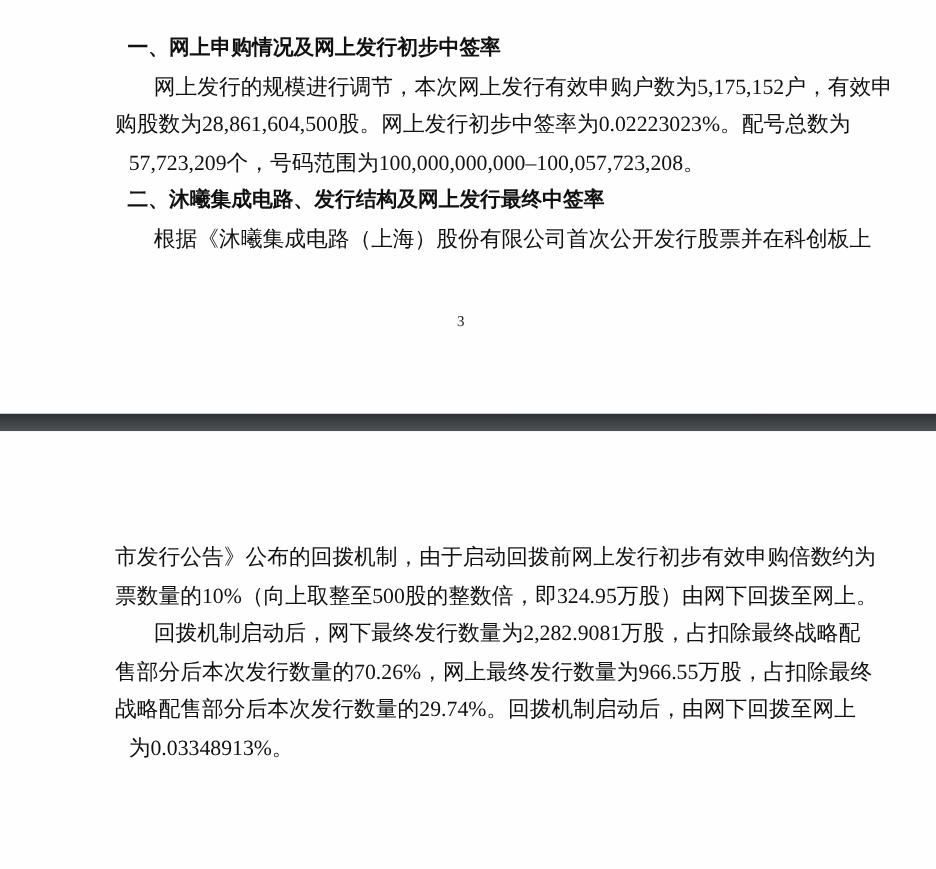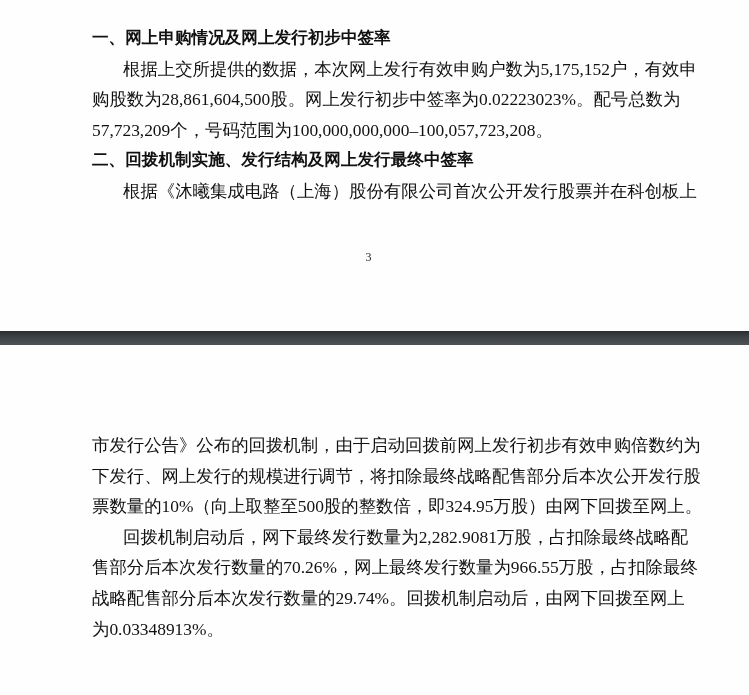--- a/index.html
+++ b/index.html
@@ -15,48 +15,47 @@
     .separator {
       position: absolute; left: 0; top: 331px; width: 749px; height: 14px;
       background: linear-gradient(#2b2d30 0%, #3d4043 40%, #4e5357 100%);
     }
     .col { position: absolute; left: 92px; width: 555px; }
     .line {
       height: 30.6px; line-height: 30.6px; font-size: 17.4px;
       white-space: nowrap; text-align: justify; text-align-last: justify;
       overflow: visible;
     }
-    .line.last { text-align-last: left; }
-    .heading { font-weight: bold; font-family: "DejaVu Sans", sans-serif; font-size: 16.6px; text-align-last: left; }
+    .line.last { text-align-last: left; margin-left: 11px; }
+    .heading { font-weight: bold; font-family: "DejaVu Sans", sans-serif; font-size: 16.6px; text-align-last: left; margin-left: 10px; }
     .indent { padding-left: 31px; }
     .pagenum {
       position: absolute; top: 250px; left: 0; width: 737px; text-align: center;
       font-size: 12px; color: #222;
     }
   </style>
 </head>
 <body>
 
 <div class="page page-top">
   <div class="col" style="top:23px;">
     <div class="line heading">一、网上申购情况及网上发行初步中签率</div>
-    <div class="line indent">根据上交所提供的数据，本次网上发行有效申购户数为5,175,152户，有效申</div>
+    <div class="line indent">网上发行的规模进行调节，本次网上发行有效申购户数为5,175,152户，有效申</div>
     <div class="line">购股数为28,861,604,500股。网上发行初步中签率为0.02223023%。配号总数为</div>
     <div class="line last">57,723,209个，号码范围为100,000,000,000–100,057,723,208。</div>
-    <div class="line heading">二、回拨机制实施、发行结构及网上发行最终中签率</div>
+    <div class="line heading">二、沐曦集成电路、发行结构及网上发行最终中签率</div>
     <div class="line indent">根据《沐曦集成电路（上海）股份有限公司首次公开发行股票并在科创板上</div>
   </div>
   <div class="pagenum">3</div>
 </div>
 
 <div class="separator"></div>
 
 <div class="page page-bottom">
   <div class="col" style="top:85px;">
     <div class="line">市发行公告》公布的回拨机制，由于启动回拨前网上发行初步有效申购倍数约为</div>
-    <div class="line">下发行、网上发行的规模进行调节，将扣除最终战略配售部分后本次公开发行股</div>
     <div class="line">票数量的10%（向上取整至500股的整数倍，即324.95万股）由网下回拨至网上。</div>
     <div class="line indent">回拨机制启动后，网下最终发行数量为2,282.9081万股，占扣除最终战略配</div>
     <div class="line">售部分后本次发行数量的70.26%，网上最终发行数量为966.55万股，占扣除最终</div>
     <div class="line">战略配售部分后本次发行数量的29.74%。回拨机制启动后，由网下回拨至网上</div>
     <div class="line last">为0.03348913%。</div>
   </div>
 </div>
 
 </body></html>

